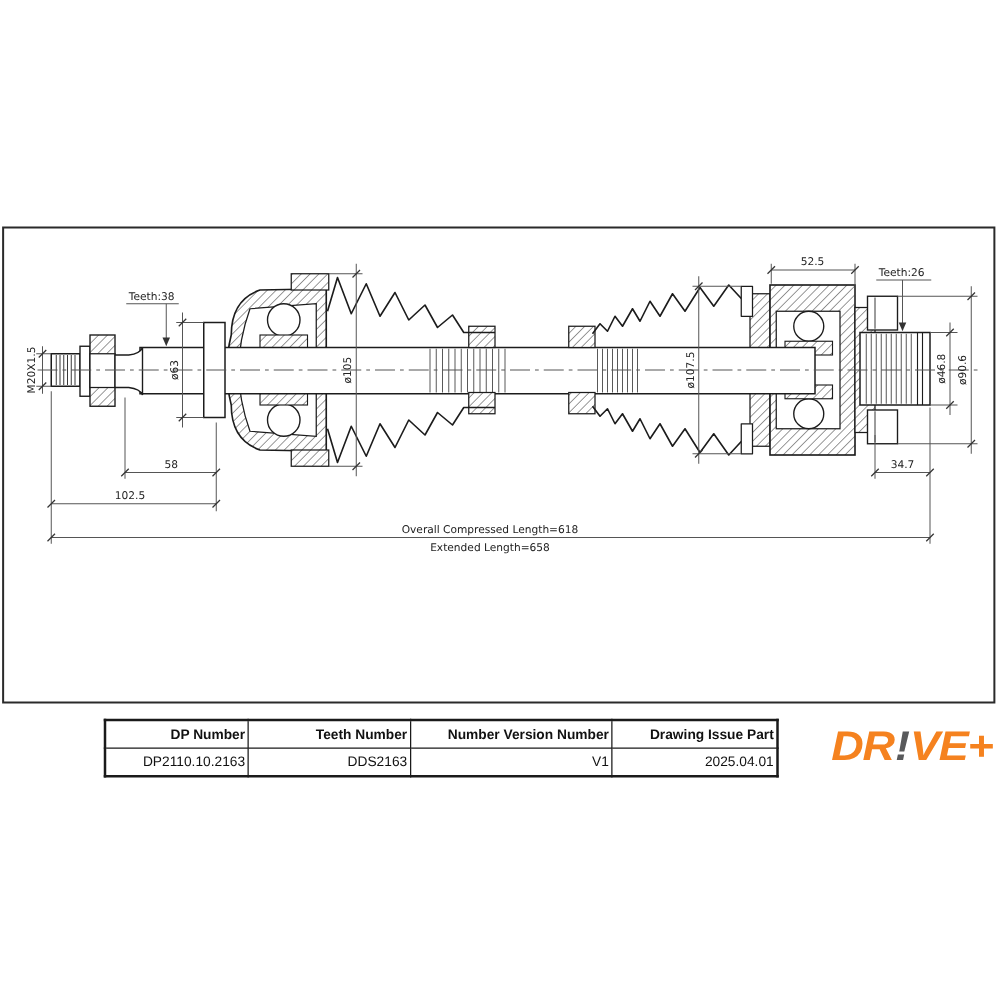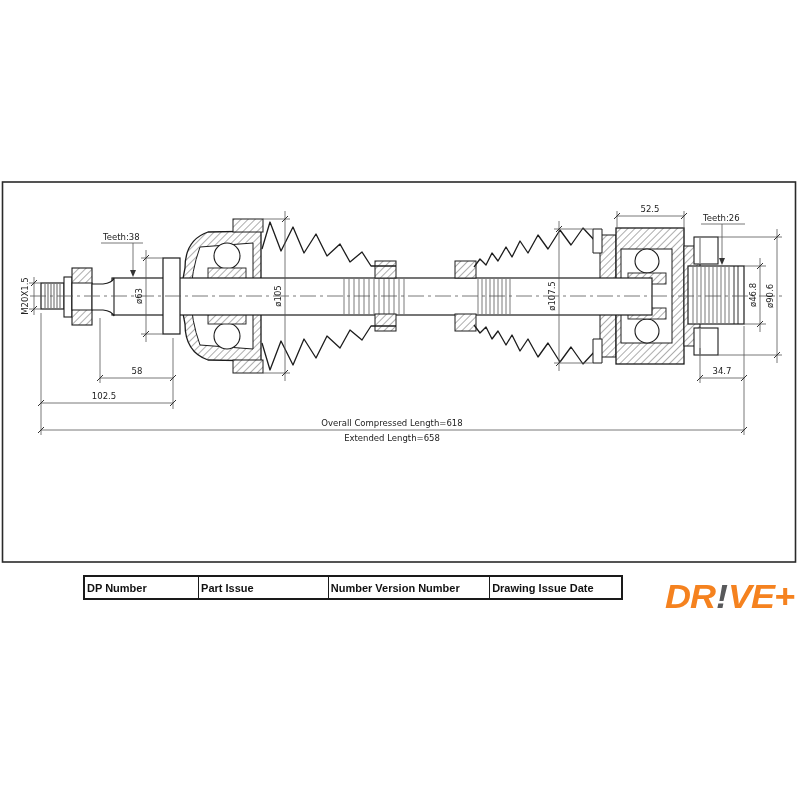--- a/index.html
+++ b/index.html
@@ -2,21 +2,21 @@
 <html><head>
 <meta charset="utf-8">
 <style>
   html,body{margin:0;padding:0;background:#fff;}
   #page{position:relative;width:800px;height:800px;background:#ffffff;overflow:hidden;
         font-family:"Liberation Sans",sans-serif;}
   svg{position:absolute;left:0;top:0;}
   svg text{font-family:"DejaVu Sans","Liberation Sans",sans-serif;font-size:8.5px;fill:#222;}
   .titleblock{position:absolute;left:83px;top:575px;width:540px;}
   .titleblock table{width:100%;border-collapse:collapse;table-layout:fixed;}
-  .titleblock td{border:1.4px solid #1a1a1a;height:21px;text-align:left;vertical-align:middle;
+  .titleblock td{border:1.4px solid #1a1a1a;height:21px;text-align:right;vertical-align:middle;
         font-size:11px;color:#111;padding:0 2px;white-space:nowrap;overflow:hidden;}
   .titleblock tr.hdr td{font-weight:bold;}
   .titleblock table{border:2px solid #1a1a1a;}
   .logo{position:absolute;left:630px;top:577px;width:164px;height:40px;display:flex;
         align-items:center;justify-content:flex-end;font-weight:bold;font-style:italic;
         font-size:36px;letter-spacing:-1px;line-height:1;transform:scaleY(0.92);}
   .logo .excl{margin:0 1px;}
 </style>
 </head>
 <body>
@@ -242,23 +242,29 @@
   <table>
     <colgroup>
       <col style="width:21.3%">
           <col style="width:24.1%">
           <col style="width:30%">
           <col style="width:24.6%">
     </colgroup>
     <tbody>
           <tr class="hdr">
       <td>DP Number</td>
-      <td>Part Issue</td>
+      <td>Teeth Number</td>
       <td>Number Version Number</td>
-      <td>Drawing Issue Date</td>
+      <td>Drawing Issue Part</td>
+    </tr>
+    <tr class="val">
+      <td>DP2110.10.2163</td>
+      <td>DDS2163</td>
+      <td>V1</td>
+      <td>2025.04.01</td>
     </tr>
   </tbody>
       </table>
 </div>
 
 <div class="logo" style="color: rgb(245, 130, 31);">
   <span>DR</span>
       <span class="excl" style="color: rgb(88, 89, 91);">!</span>
       <span>VE+</span>
 </div>

